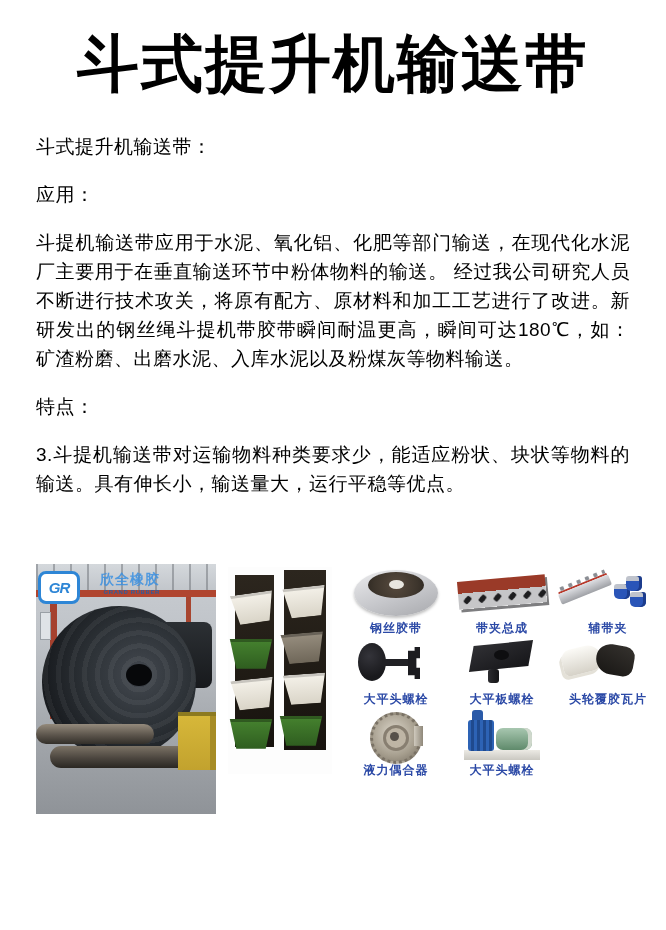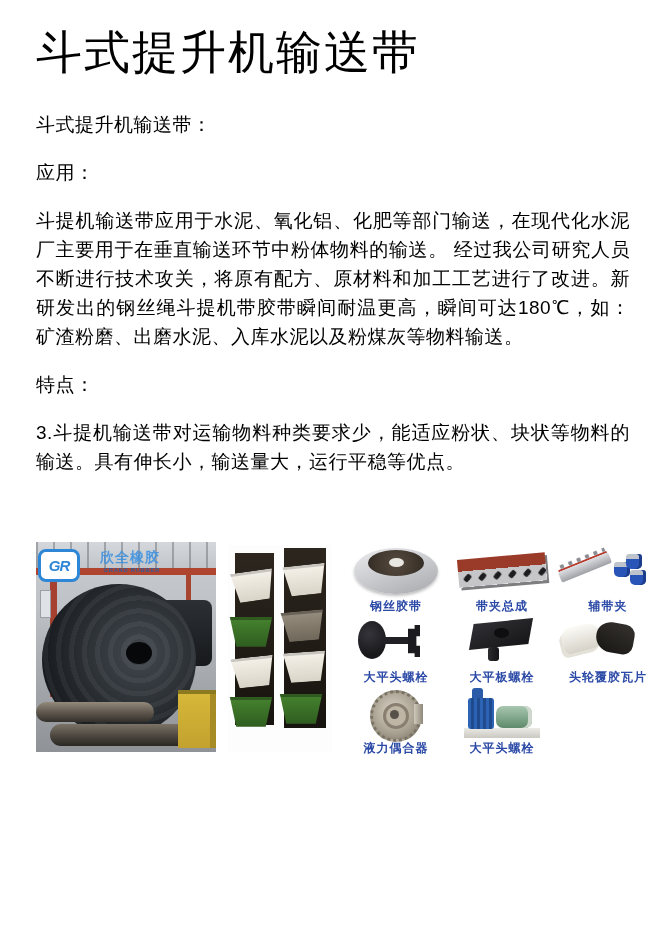--- a/index.html
+++ b/index.html
@@ -1,24 +1,24 @@
 <!DOCTYPE html>
 <html><head>
 <meta charset="utf-8">
 <style>
   html,body{margin:0;padding:0;background:#ffffff;}
   body{width:666px;height:930px;font-family:"Liberation Sans",sans-serif;color:#000;overflow:hidden;}
   .doc{padding:0 36px;}
-  .title{font-size:46px;font-weight:normal;margin:22px 0 26px 0;letter-spacing:2px;}
+  .title{font-size:62px;font-weight:bold;text-align:center;margin:22px 0 26px 0;letter-spacing:2px;}
   .para{font-size:19px;line-height:29px;margin:0 0 19px 0;text-align:justify;letter-spacing:0.5px;}
   
   .imgs{display:flex;align-items:flex-start;padding-left:36px;margin-top:66px;}
   .shot{position:relative;overflow:hidden;}
   
-  .photo-belt{width:180px;height:210px;background:linear-gradient(180deg,#c9cdd2 0%,#bfc3c8 30%,#a8acb1 60%,#8f9398 100%);}
+  .photo-belt{width:180px;height:250px;background:linear-gradient(180deg,#c9cdd2 0%,#bfc3c8 30%,#a8acb1 60%,#8f9398 100%);}
   .truss{position:absolute;top:0;left:0;right:0;height:26px;
     background:repeating-linear-gradient(90deg,rgba(110,114,120,.5) 0 2px,transparent 2px 17px),
                linear-gradient(180deg,#d4d8dc,#c2c6cb);}
   .beam-red{position:absolute;top:26px;left:0;right:0;height:7px;background:#b0452f;}
   .col-red1{position:absolute;top:30px;left:14px;width:7px;height:125px;background:#a5412e;}
   .col-red2{position:absolute;top:33px;left:150px;width:5px;height:95px;background:#a8452f;}
   .win1{position:absolute;top:48px;left:4px;width:9px;height:26px;background:#dfe3e7;border:1px solid #9aa0a6;}
   .roll-back{position:absolute;top:58px;left:116px;width:60px;height:66px;background:linear-gradient(180deg,#2c3034,#17191c);border-radius:8px;}
   .roll-main{position:absolute;top:42px;left:6px;width:154px;height:152px;border-radius:50%;
     background:

